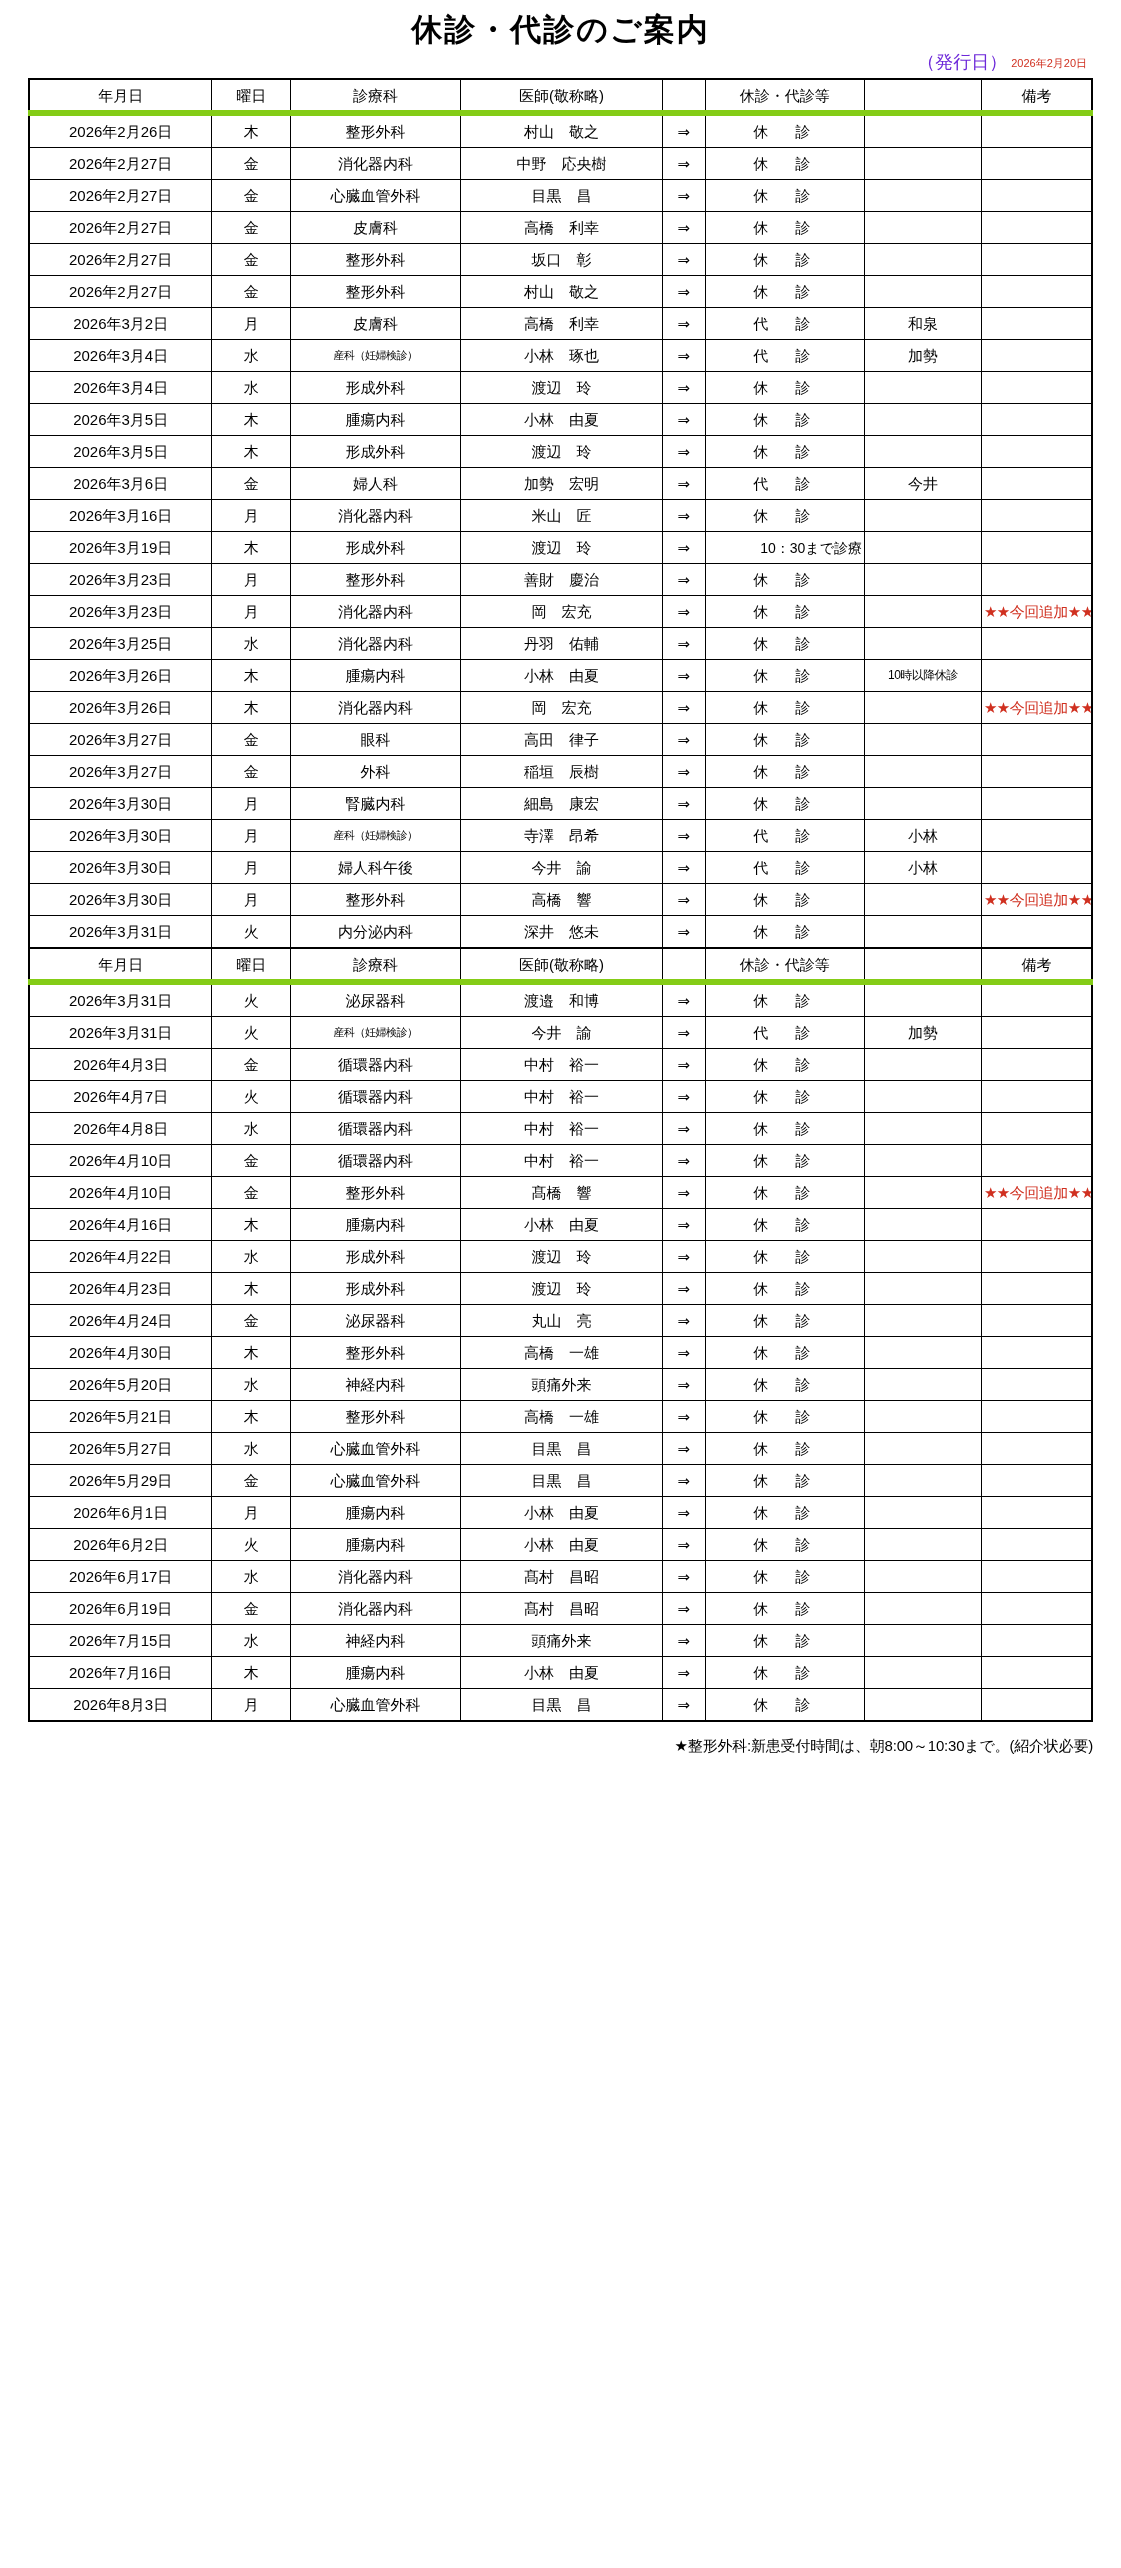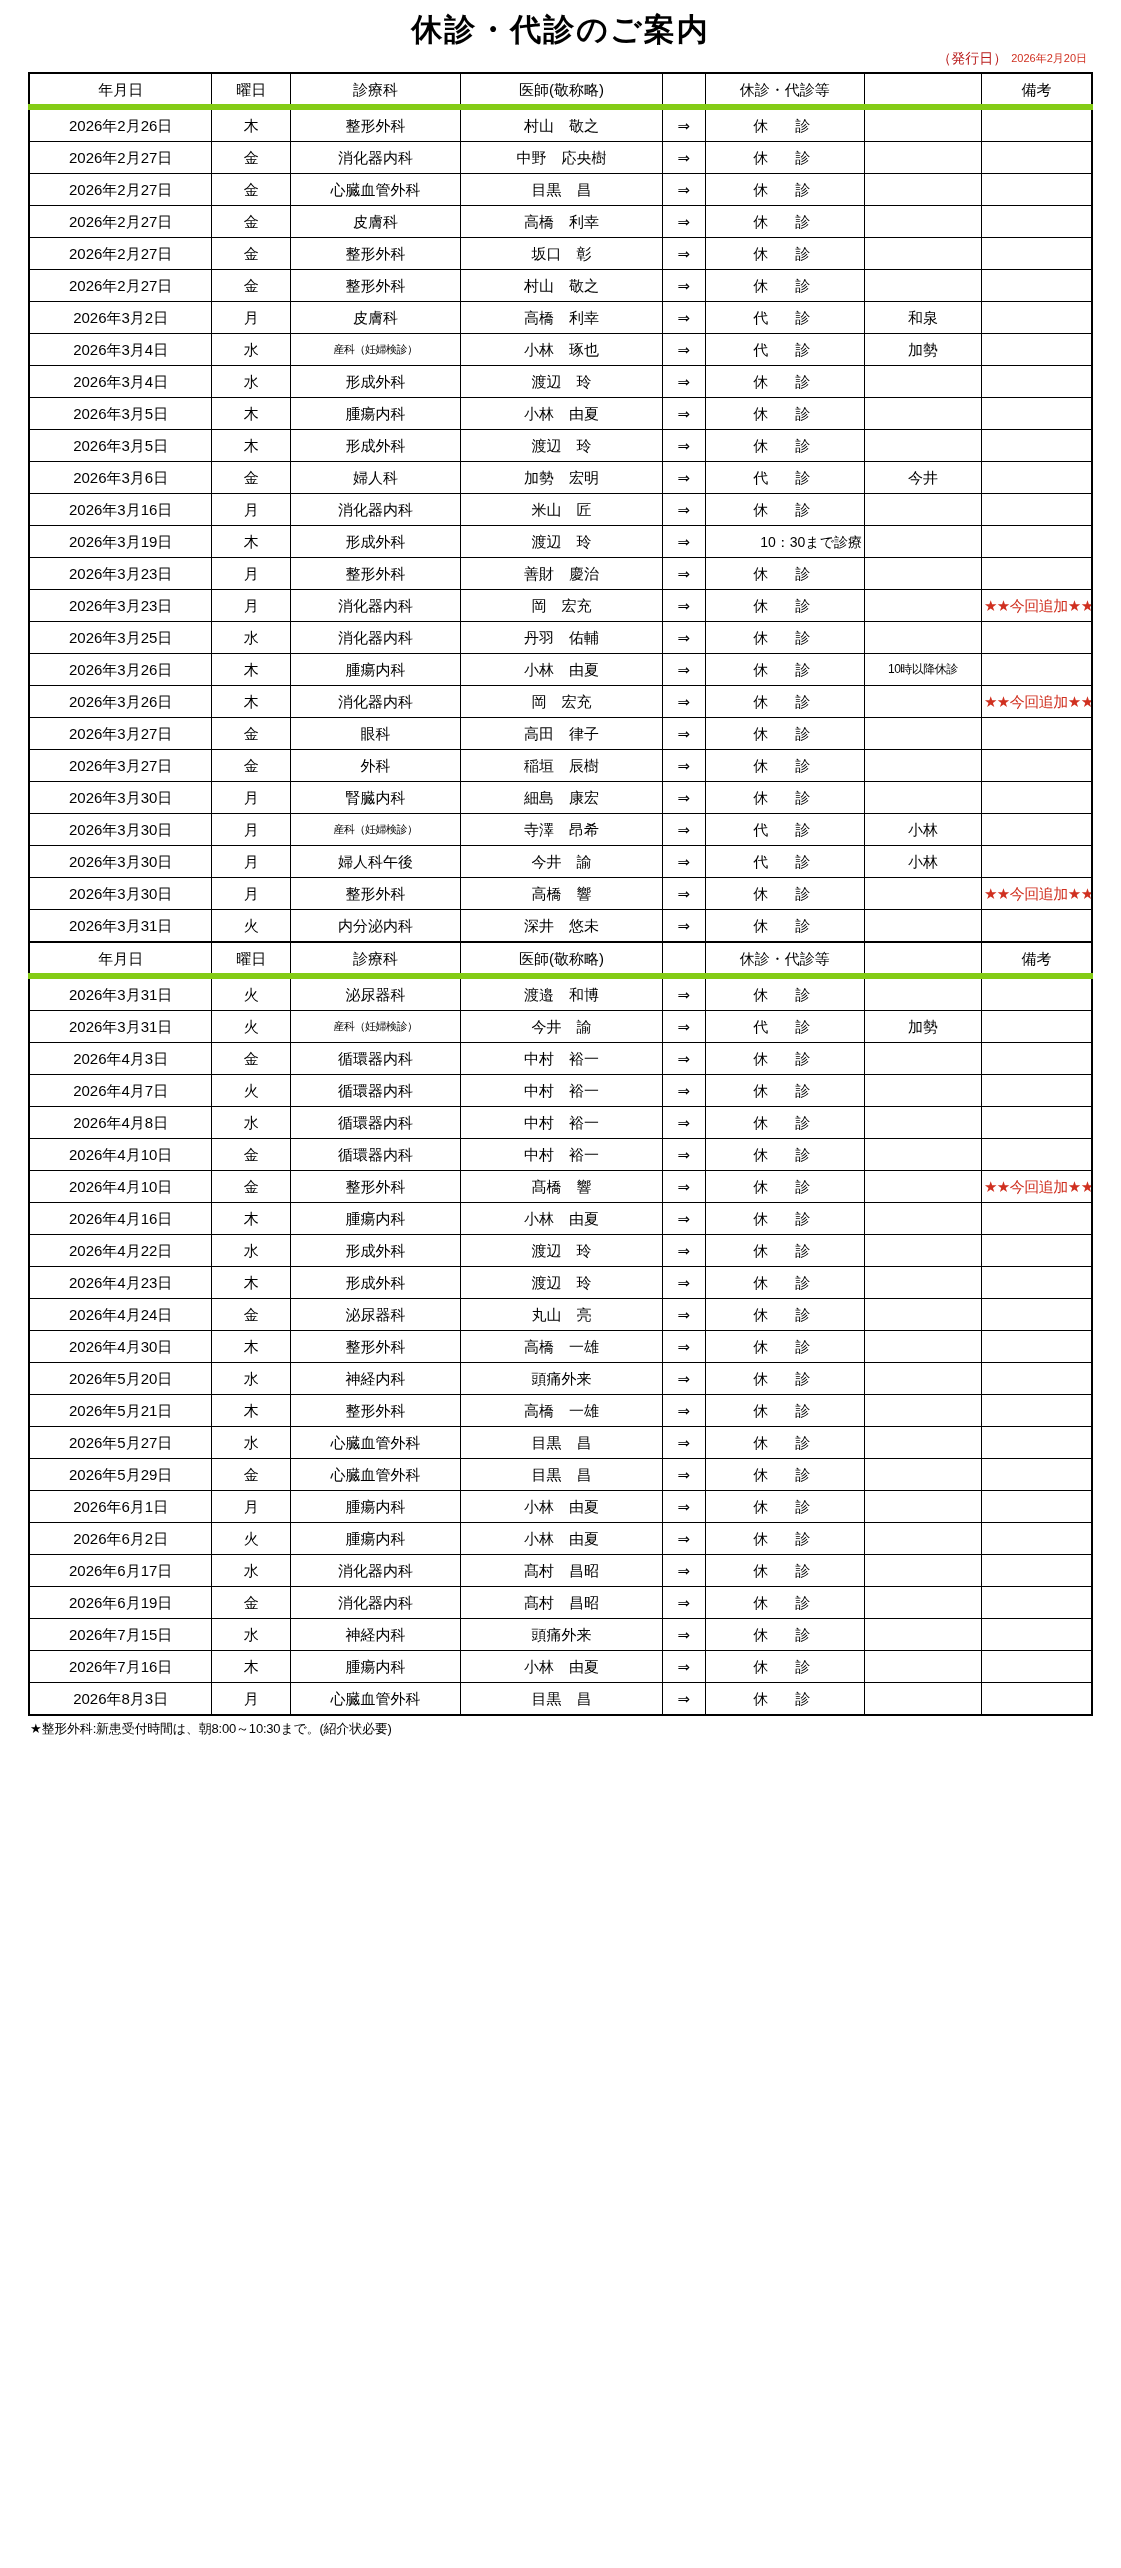--- a/index.html
+++ b/index.html
@@ -31,22 +31,22 @@
     line-height: 1.2;
   }
   .issue-line {
     text-align: right;
     font-size: 14px;
     padding-right: 6px;
     padding-bottom: 4px;
     white-space: nowrap;
   }
   .issue-label {
-    font-size: 14px;
-    color: #b91c1c;
+    font-size: 18px;
+    color: #6d28d9;
     font-family: Liberation Mono, monospace;
   }
   .issue-date {
     font-size: 11px;
     color: #d03020;
     margin-left: 4px;
     vertical-align: 1px;
   }
   table.sched {
     border-collapse: collapse;
@@ -105,25 +105,26 @@
   td.note-cell {
     font-size: 9px;
     color: #d03020;
     letter-spacing: -0.5px;
   }
   td.sub-cell.hours {
     font-size: 12px;
     letter-spacing: -0.5px;
   }
   .footnote {
-    font-size: 13px;
-    padding-top: 4px;
+    font-size: 15px;
+    padding-top: 15px;
     padding-left: 2px;
     letter-spacing: -0.2px;
     white-space: nowrap;
+    text-align: right;
   }
 </style>
 </head>
 <body>
 
 <div class="page">
 
   <div class="doc-title">休診・代診のご案内</div>
 
   <div class="issue-line">

